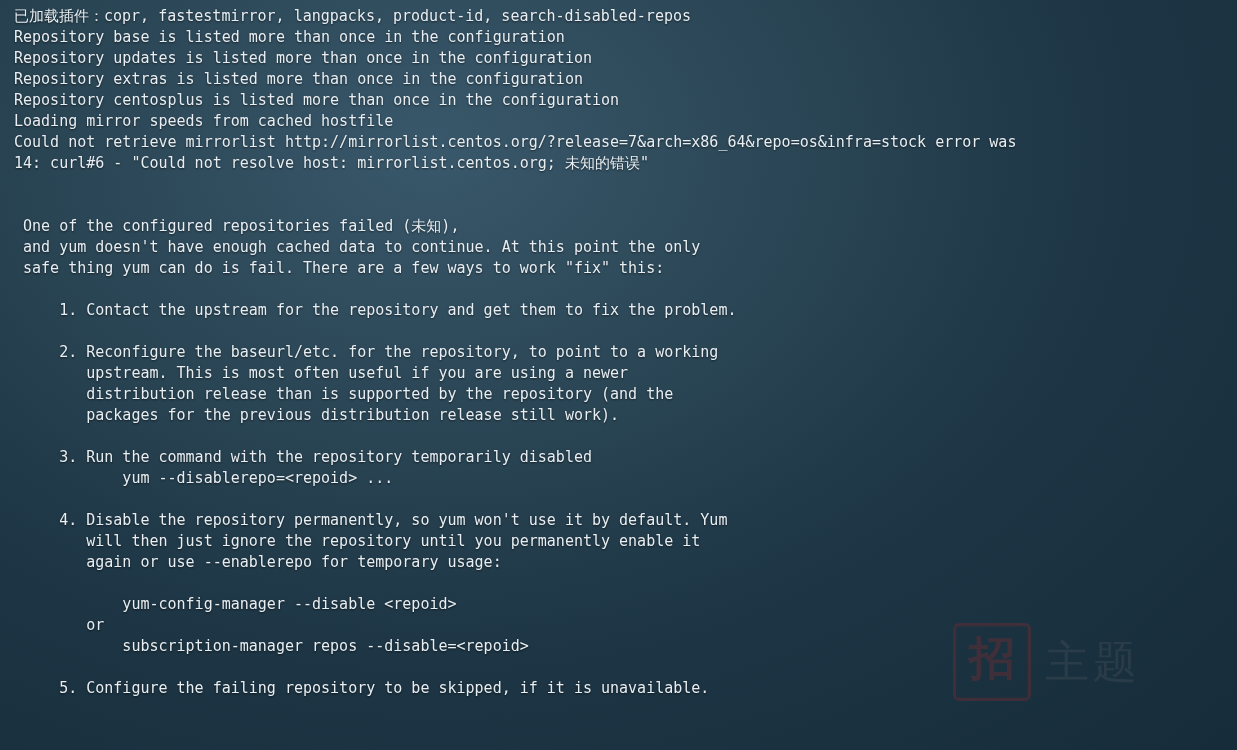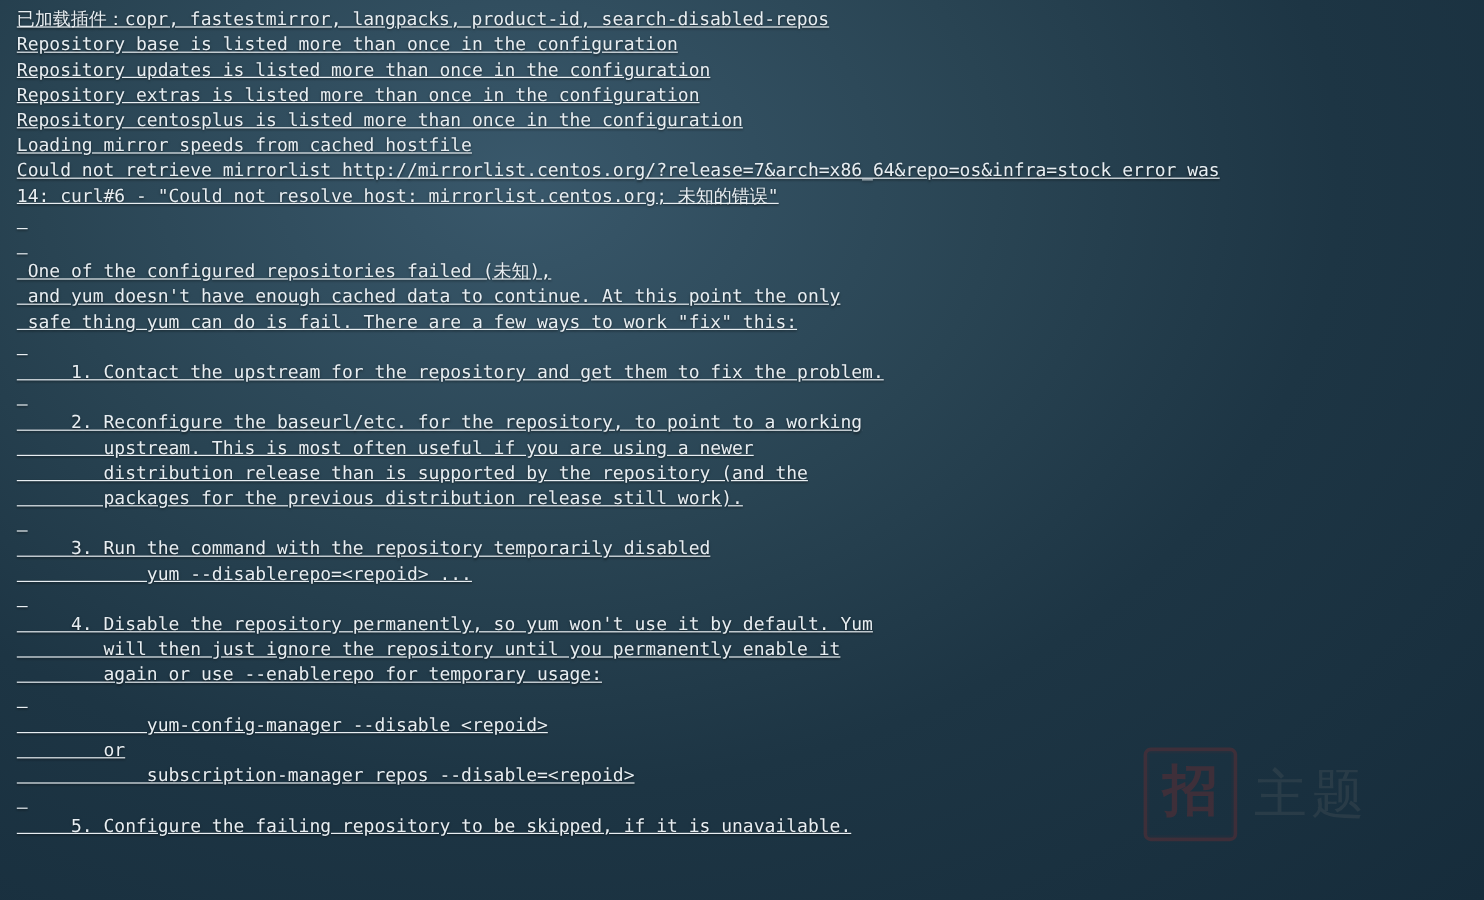--- a/index.html
+++ b/index.html
@@ -14,21 +14,20 @@
     font-family: "DejaVu Sans Mono", "Liberation Mono", "Consolas", monospace;
     font-size: 15px;
     line-height: 21px;
     color: #e8eef2;
     position: relative;
   }
   .term {
     padding: 6px 10px 10px 14px;
     white-space: pre;
     text-shadow: 0 1px 2px rgba(0,0,0,0.55);
-    text-decoration: underline;
   }
   .term span {
     display: block;
   }
   .watermark {
     position: absolute;
     right: 24px;
     bottom: 48px;
     width: 260px;
     height: 80px;

